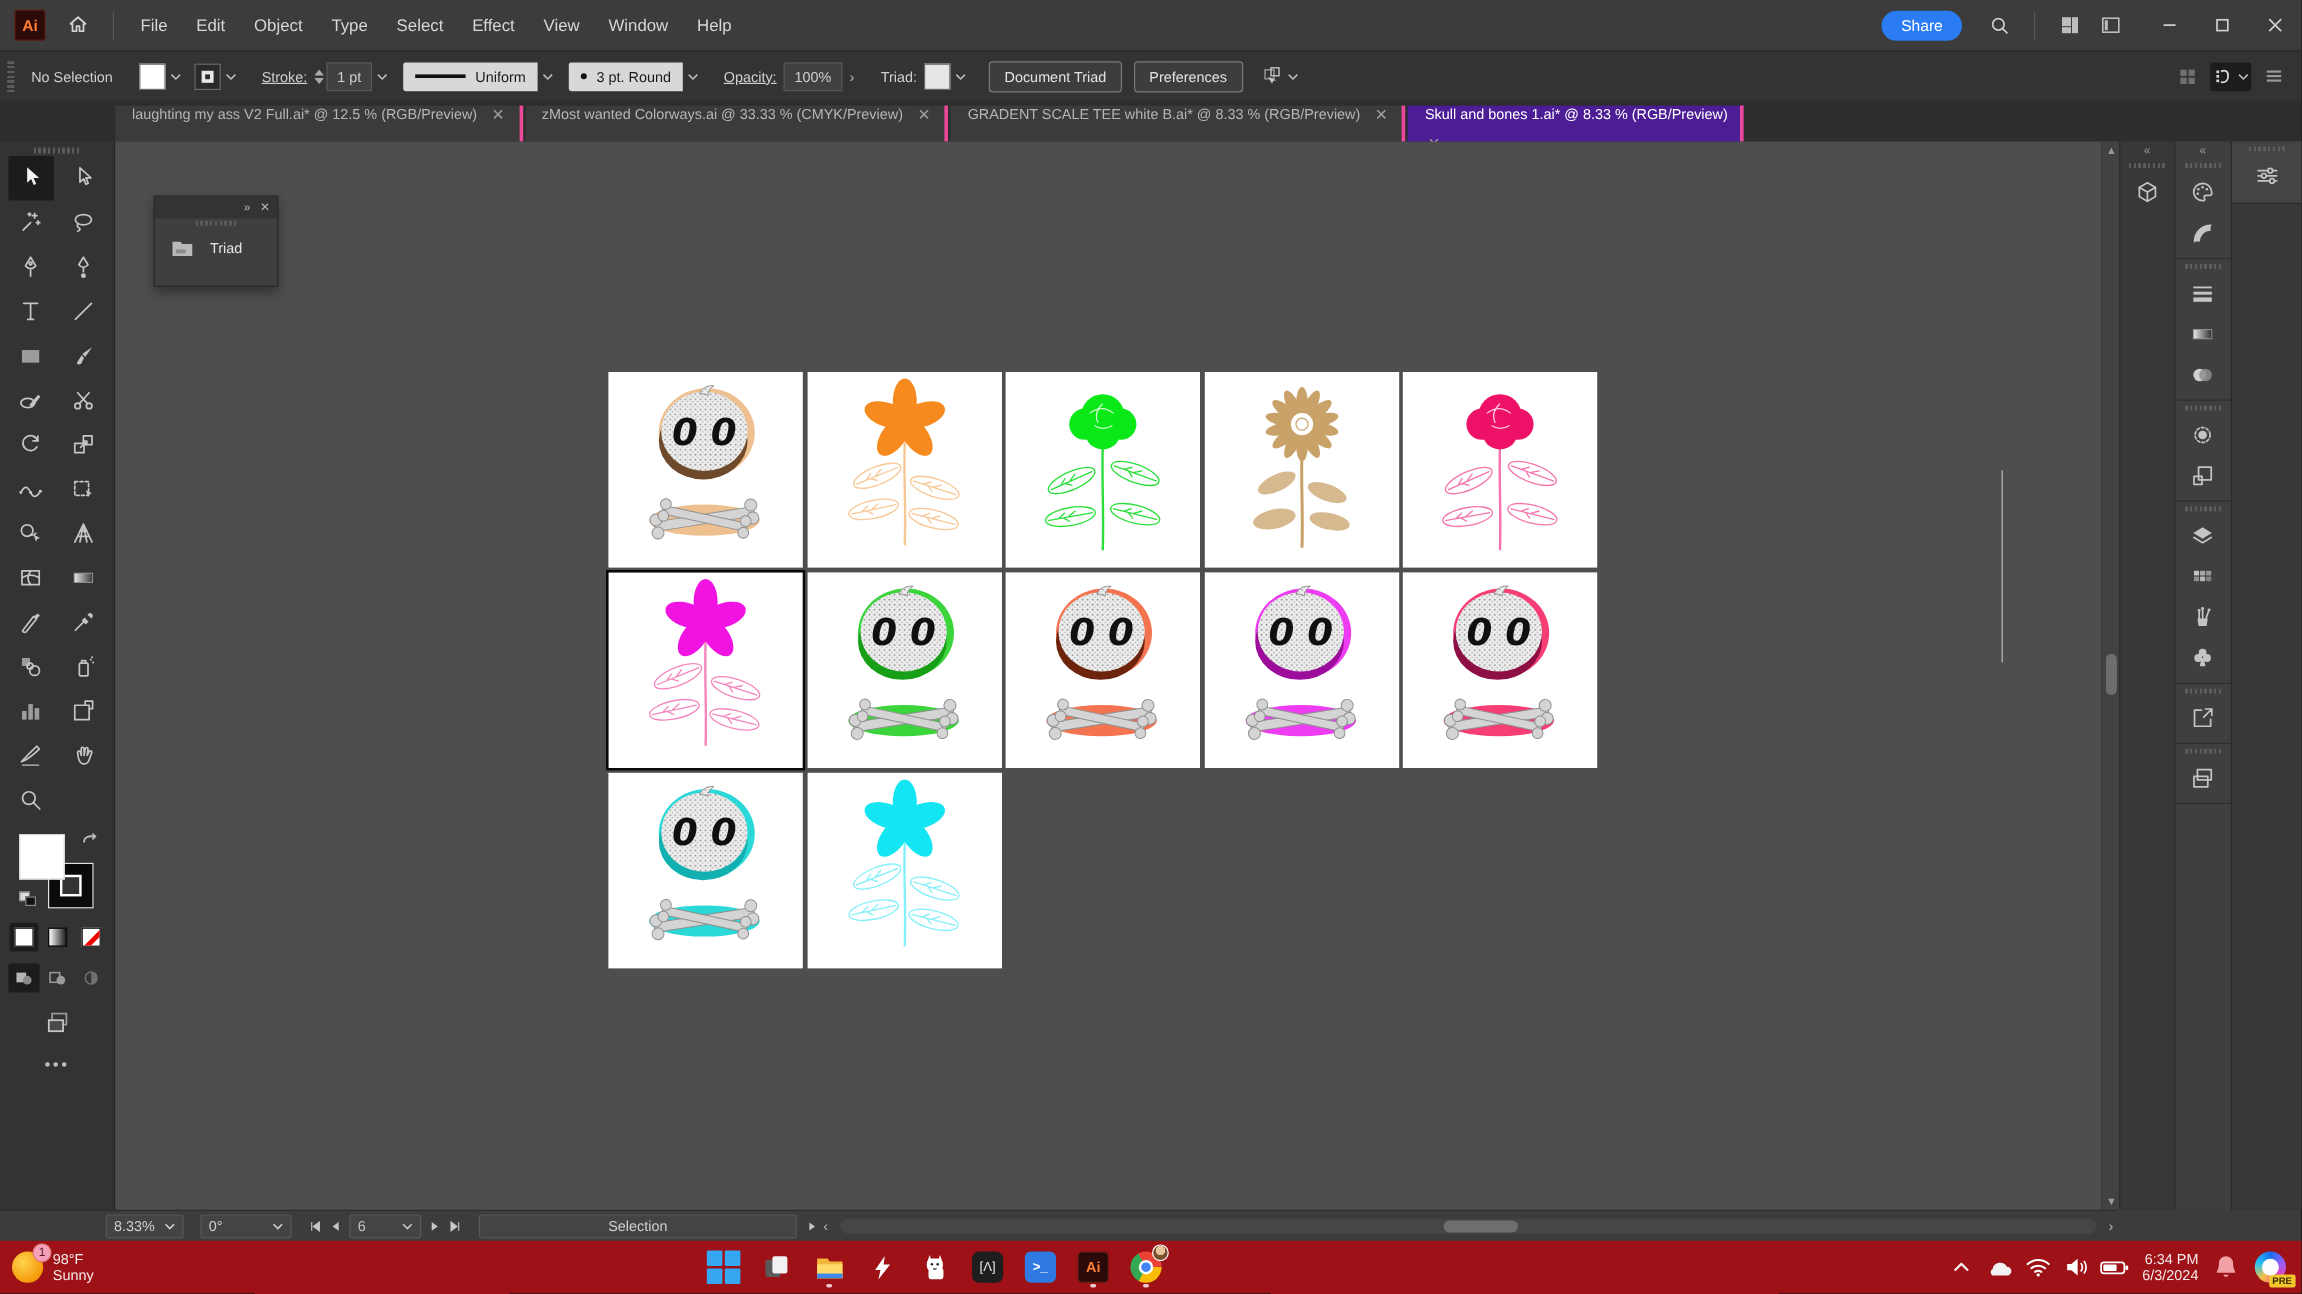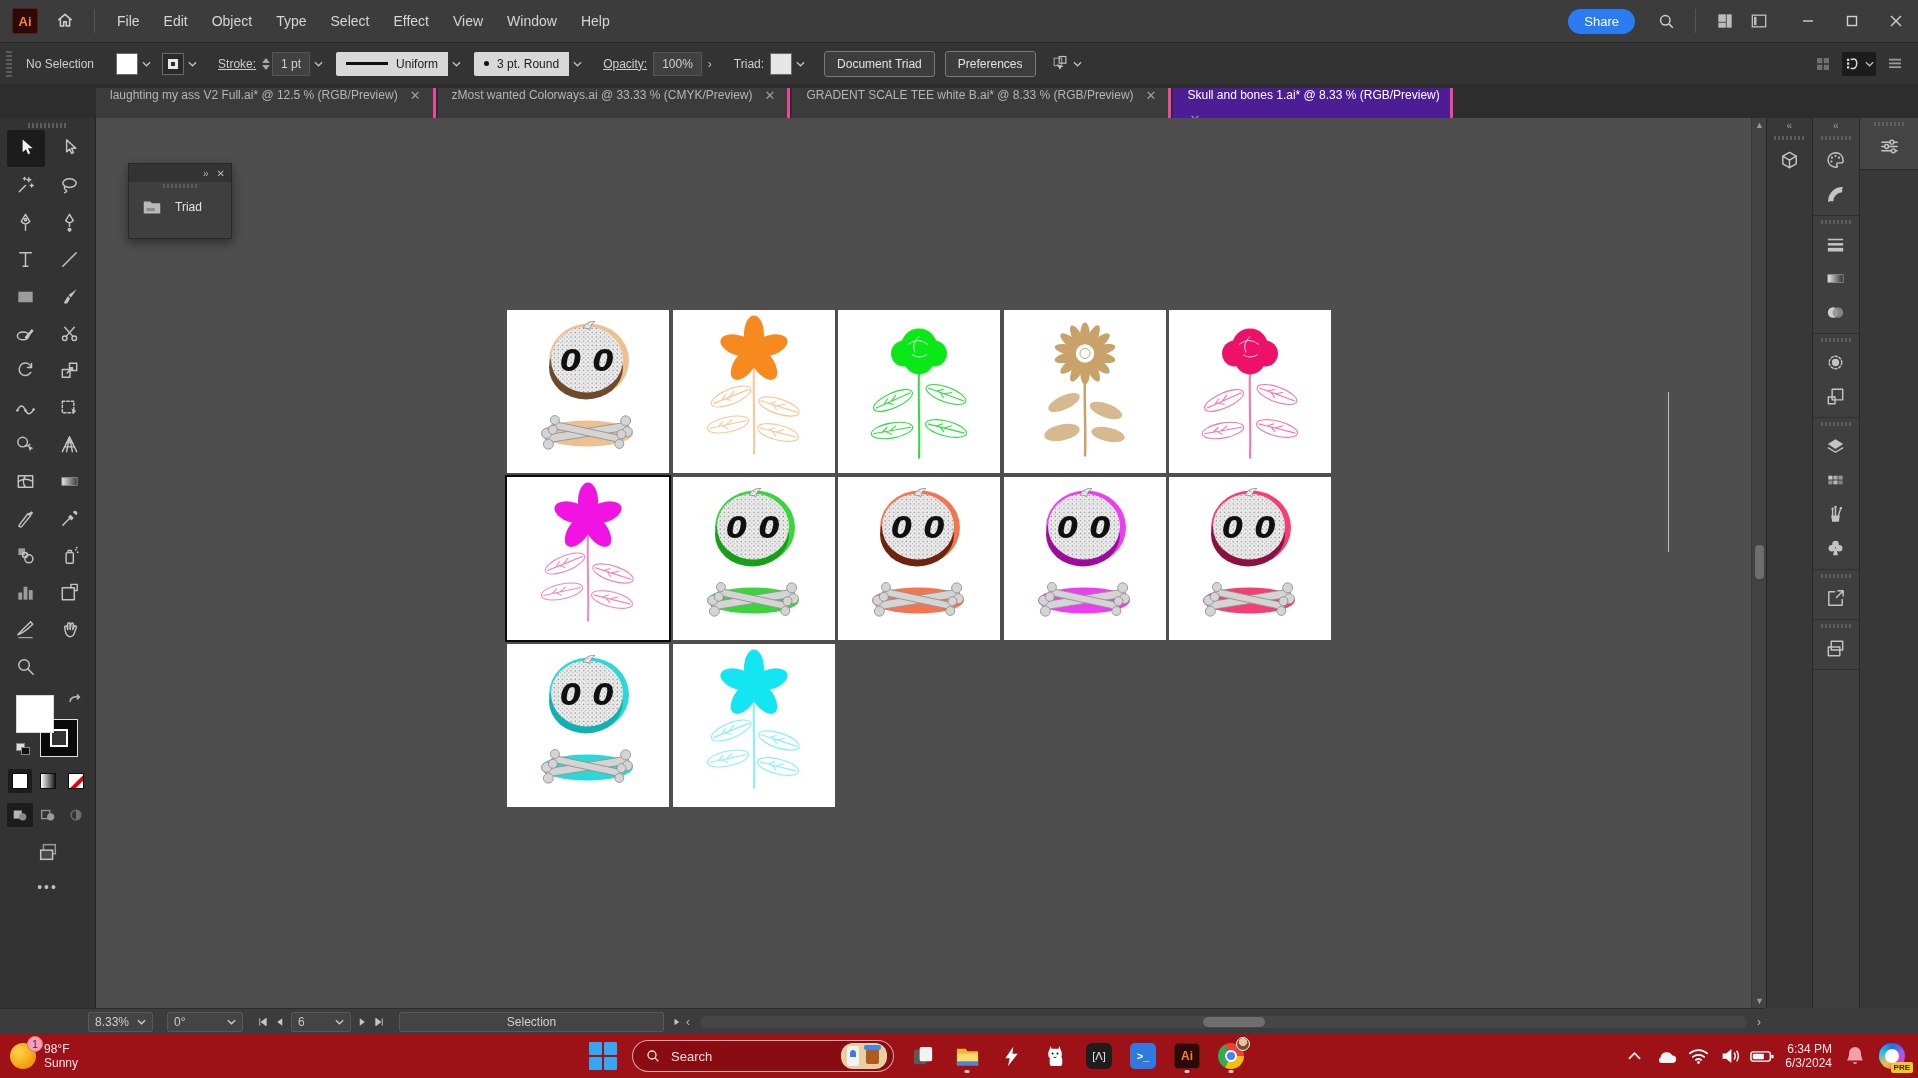--- a/index.html
+++ b/index.html
@@ -1344,33 +1344,20 @@
         <div>Sunny</div>
       </div>
     </div>
     <div class="tb-center">
       <div class="start">
           <i></i>
           <i></i>
           <i></i>
           <i></i>
         </div>
-      <div class="search-pill">
-        <svg viewBox="0 0 24 24" width="16" height="16">
-            <circle cx="10.5" cy="10.5" r="6" fill="none" stroke="#f1dede" stroke-width="2"></circle>
-            <path d="M15 15l5 5" stroke="#f1dede" stroke-width="2"></path>
-          </svg>
-        <span class="stext">Search</span>
-        <span class="pill-art">
-            <i class="p1"></i>
-            <i class="p2"></i>
-            <i class="p3"></i>
-            <i class="p4"></i>
-          </span>
-      </div>
       <div class="task-icon">
         <svg viewBox="0 0 26 26" width="25" height="25">
             <rect x="3" y="6" width="13" height="15" rx="2" fill="#5a5a5a"></rect>
             <rect x="9" y="3" width="13" height="15" rx="2" fill="#f2f2f2"></rect>
           </svg>
       </div>
       <div class="task-icon">
         <svg viewBox="0 0 26 26" width="25" height="25">
             <path d="M2 5h9l2 2.5h11V22H2z" fill="#f4b63a"></path>
             <path d="M2 10h22v12H2z" fill="#ffd969"></path>

